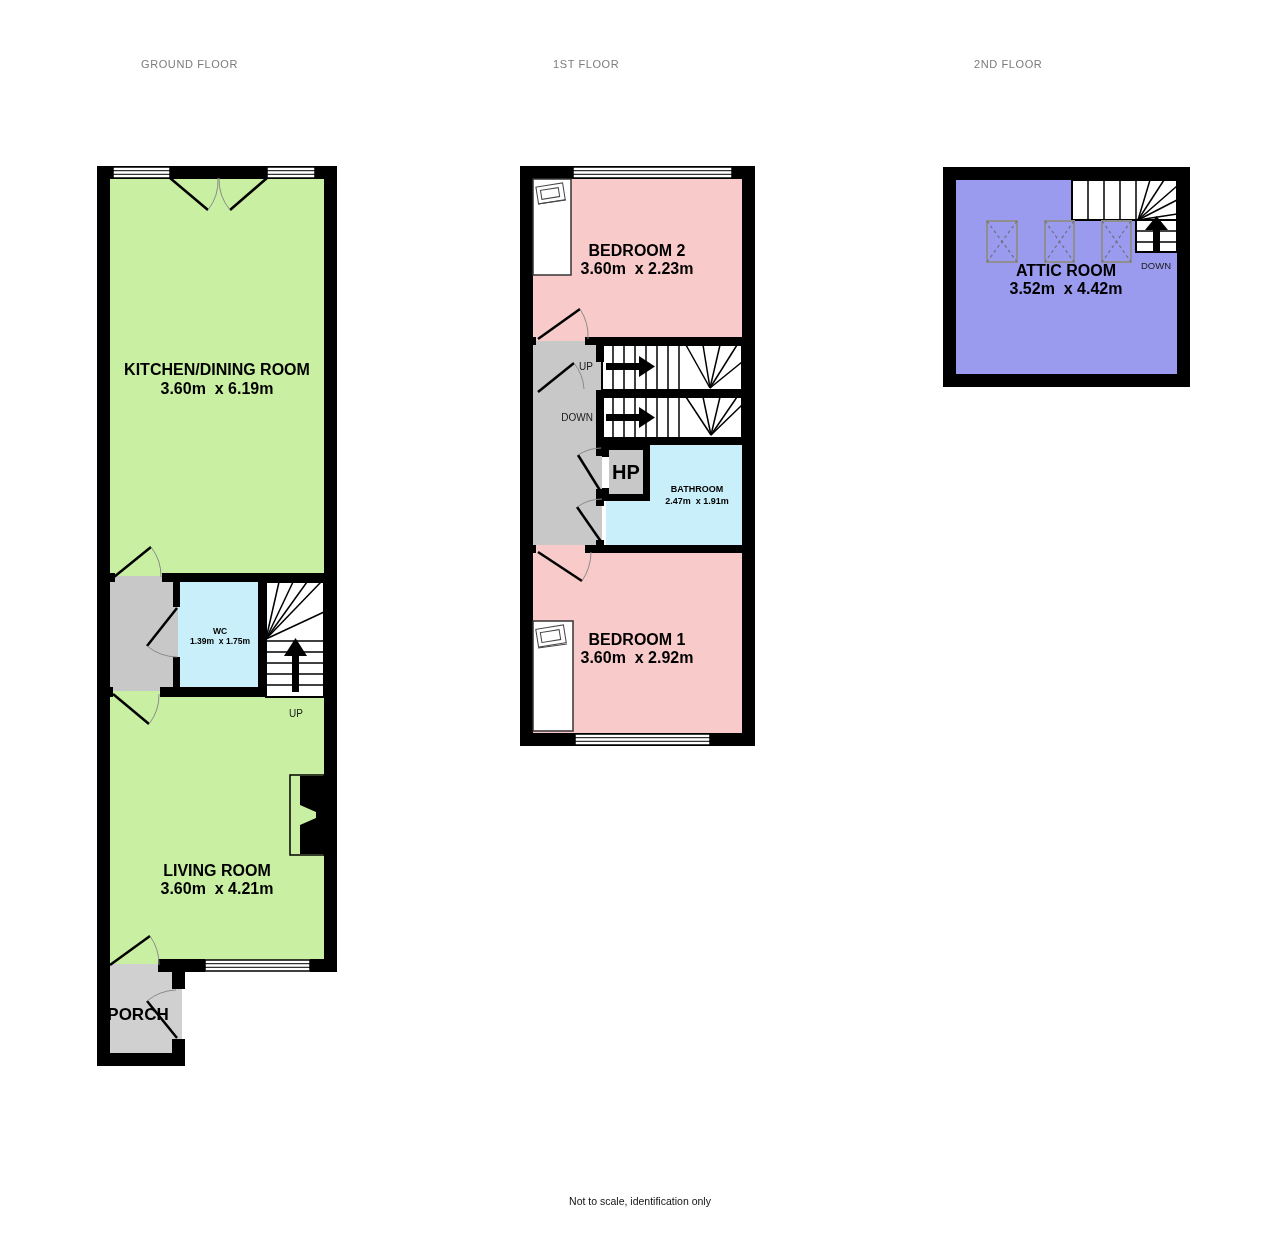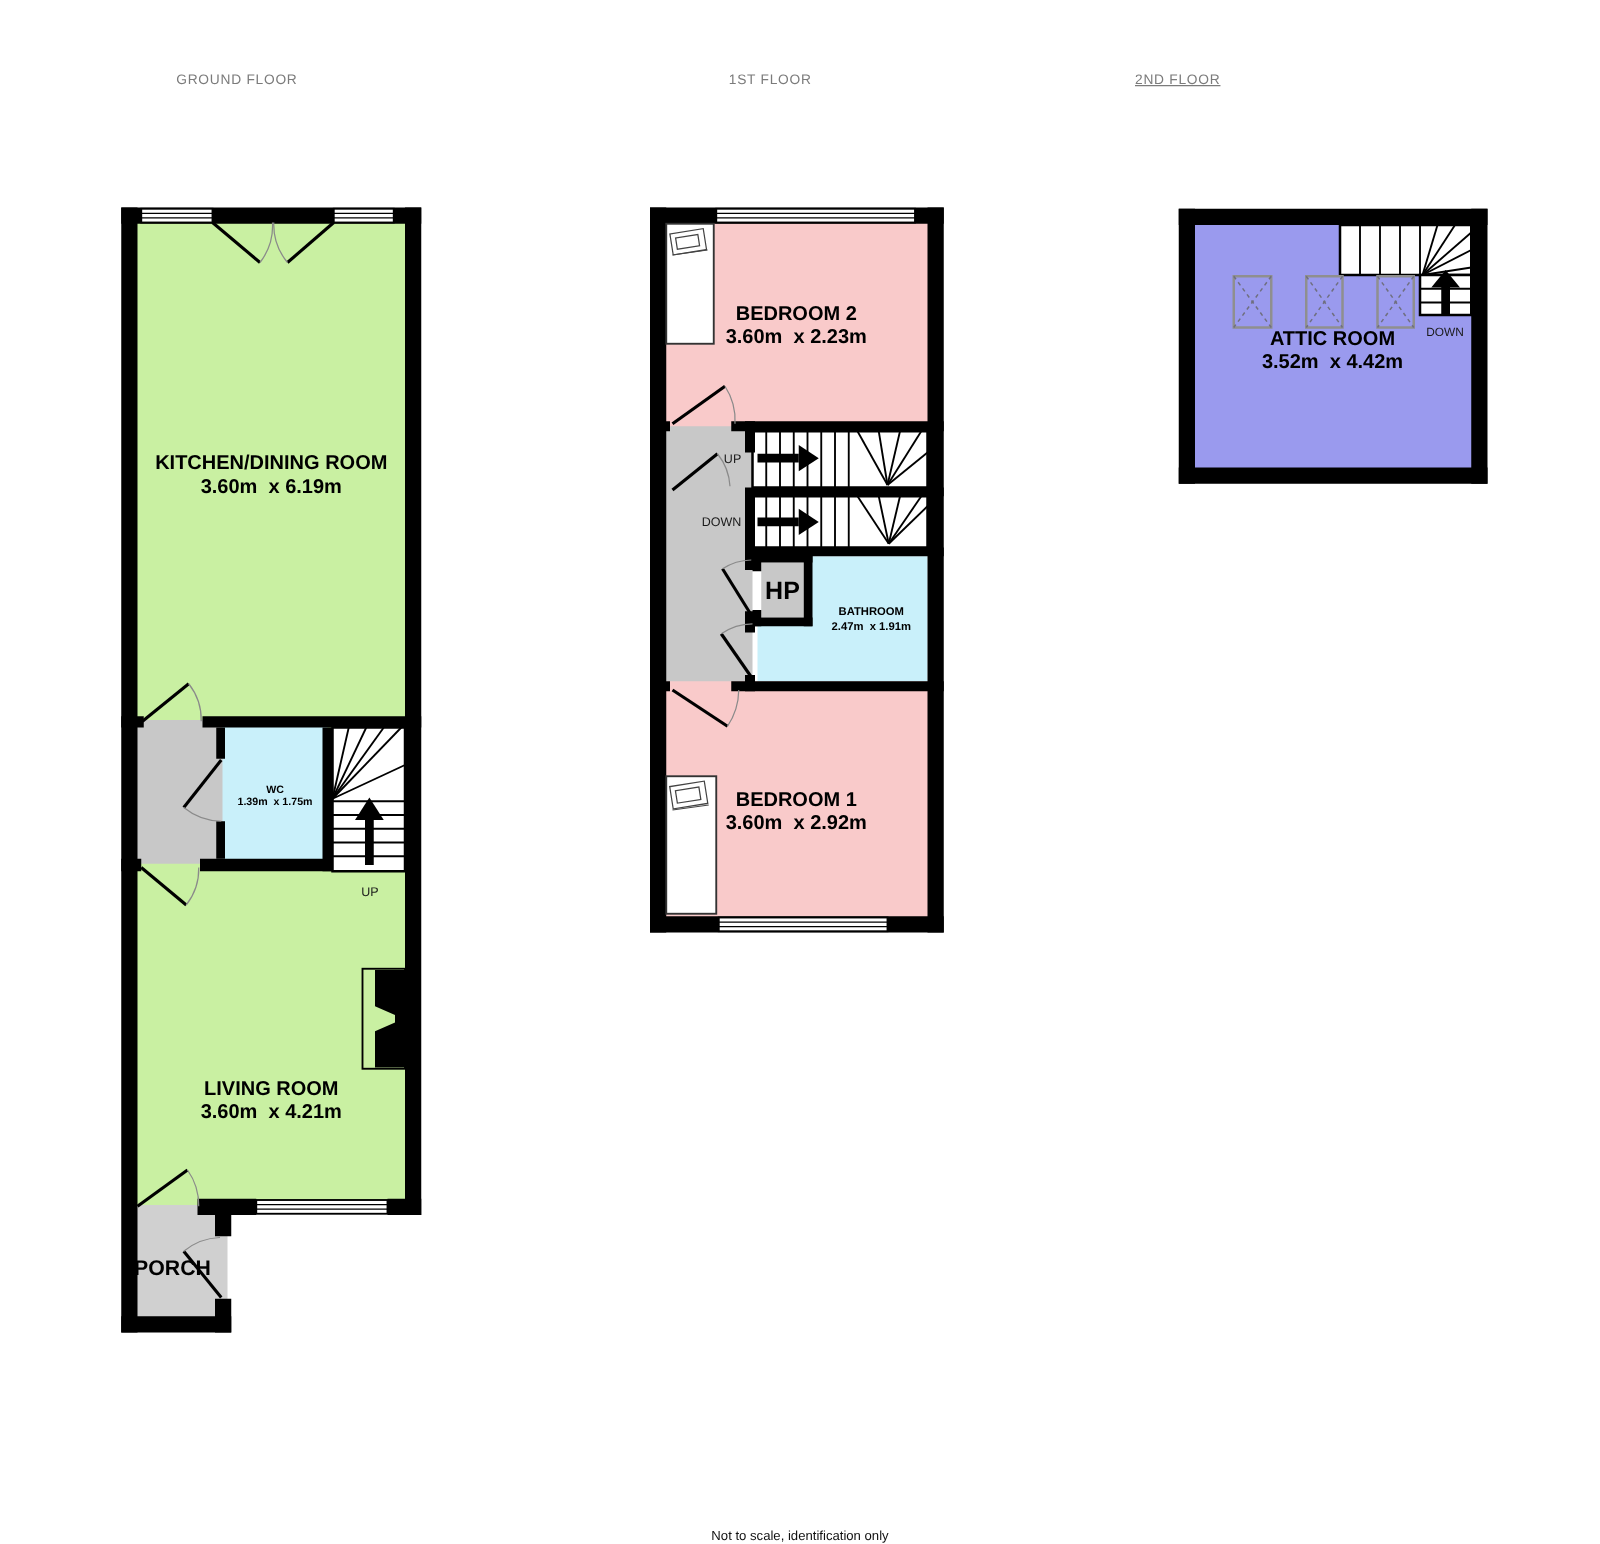--- a/index.html
+++ b/index.html
@@ -1,19 +1,19 @@
 <!DOCTYPE html>
 <html><head>
 <meta charset="utf-8">
 <style>
   html,body{margin:0;padding:0;background:#fff;}
   #canvas{position:relative;width:1280px;height:1235px;background:#ffffff;overflow:hidden;
           font-family:"Liberation Sans",sans-serif;margin-top:24px;}
   .floor-title{position:absolute;font-size:11px;color:#7b7b7b;letter-spacing:.6px;}
-  .footer{position:absolute;left:0;top:1200px;width:100%;text-align:center;
+  .footer{position:absolute;left:0;top:1172px;width:100%;text-align:center;
           font-size:10.5px;line-height:11.5px;color:#111;}
   svg{position:absolute;display:block;}
   svg text{font-family:"Liberation Sans",sans-serif;white-space:pre;}
   .room-label{font-size:16px;font-weight:bold;fill:#000;text-anchor:middle;}
   .room-label-sm{font-size:9px;font-weight:bold;fill:#000;text-anchor:middle;}
   .room-label-xs{font-size:8.5px;font-weight:bold;fill:#000;text-anchor:middle;}
   .hp-label{font-size:20px;font-weight:bold;fill:#000;text-anchor:middle;}
   .porch-label{font-size:17px;font-weight:bold;fill:#000;text-anchor:middle;}
   .updown{font-size:10px;fill:#1a1a1a;}
   .wall{fill:#000;}
@@ -27,22 +27,22 @@
   .bedline{stroke:#444;stroke-width:1;fill:#fff;}
   .sky{fill:none;stroke:#8f8f8f;stroke-width:2;}
   .skyline{stroke:#6f6f7f;stroke-width:1.2;stroke-dasharray:3,3;fill:none;}
 </style>
 </head>
 <body>
 
 <div id="canvas">
 
   <div class="floor-title" style="left:141px;top:34px;">GROUND FLOOR</div>
-  <div class="floor-title" style="left:583px;top:34px;text-align:right;">1ST FLOOR</div>
-  <div class="floor-title" style="left:908px;top:34px;text-decoration:underline;">2ND FLOOR</div>
+  <div class="floor-title" style="left:553px;top:34px;text-align:right;">1ST FLOOR</div>
+  <div class="floor-title" style="left:974px;top:34px;">2ND FLOOR</div>
 
   <svg style="left:95px;top:140px;" width="245" height="905" viewBox="95 140 245 905">
 
     <rect x="100" y="145" width="235" height="415" fill="#c9f0a2"></rect>
     <rect x="100" y="552" width="80" height="120" fill="#c8c8c8"></rect>
     <rect x="178" y="552" width="84" height="120" fill="#c9f0fa"></rect>
     <rect x="100" y="667" width="235" height="278" fill="#c9f0a2"></rect>
     <rect x="100" y="940" width="82" height="98" fill="#d0d0d0"></rect>
 
     <g>

